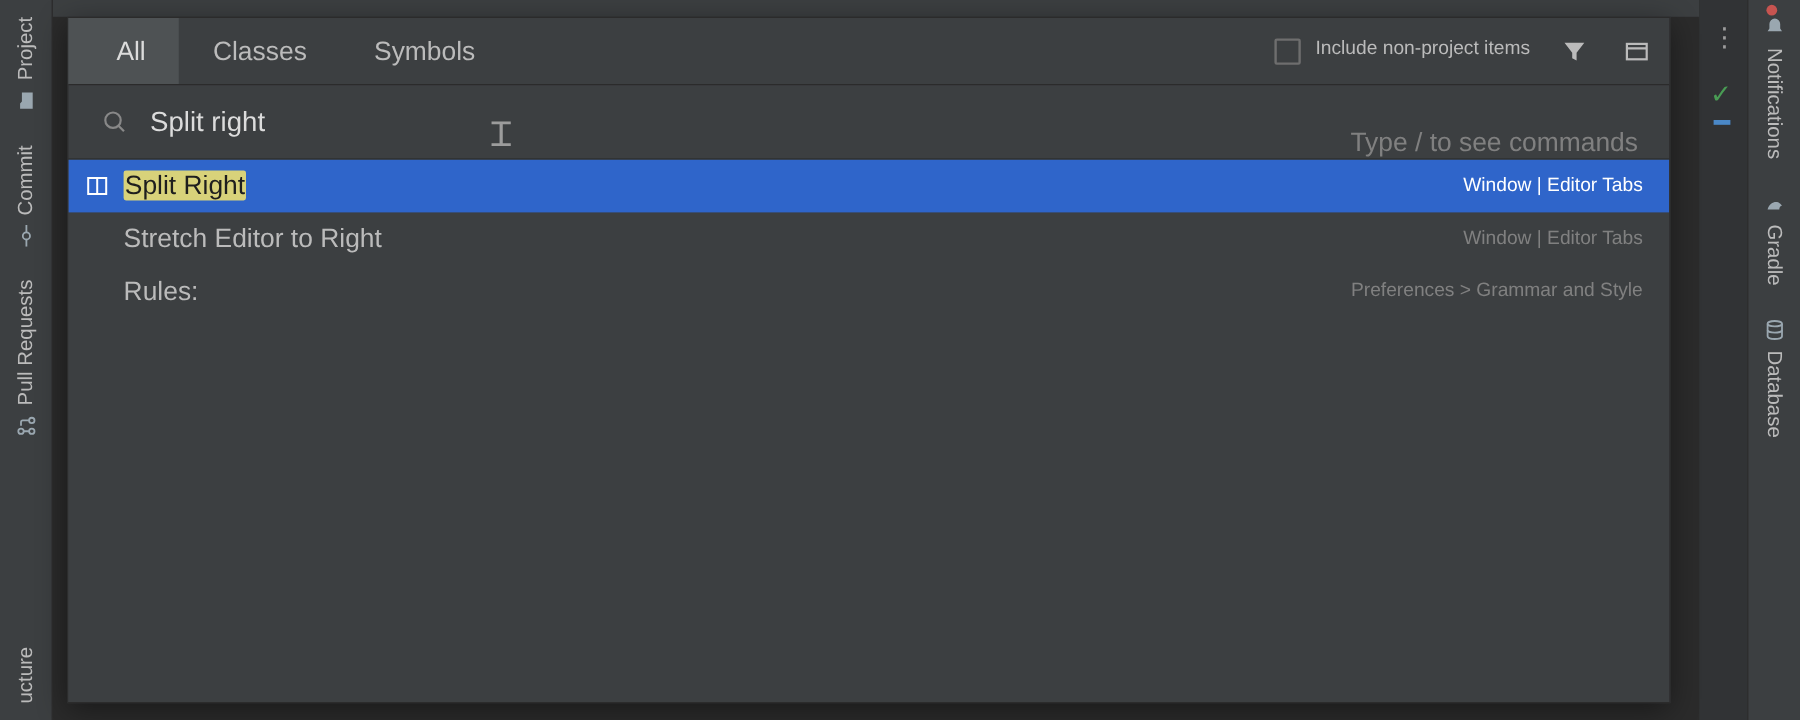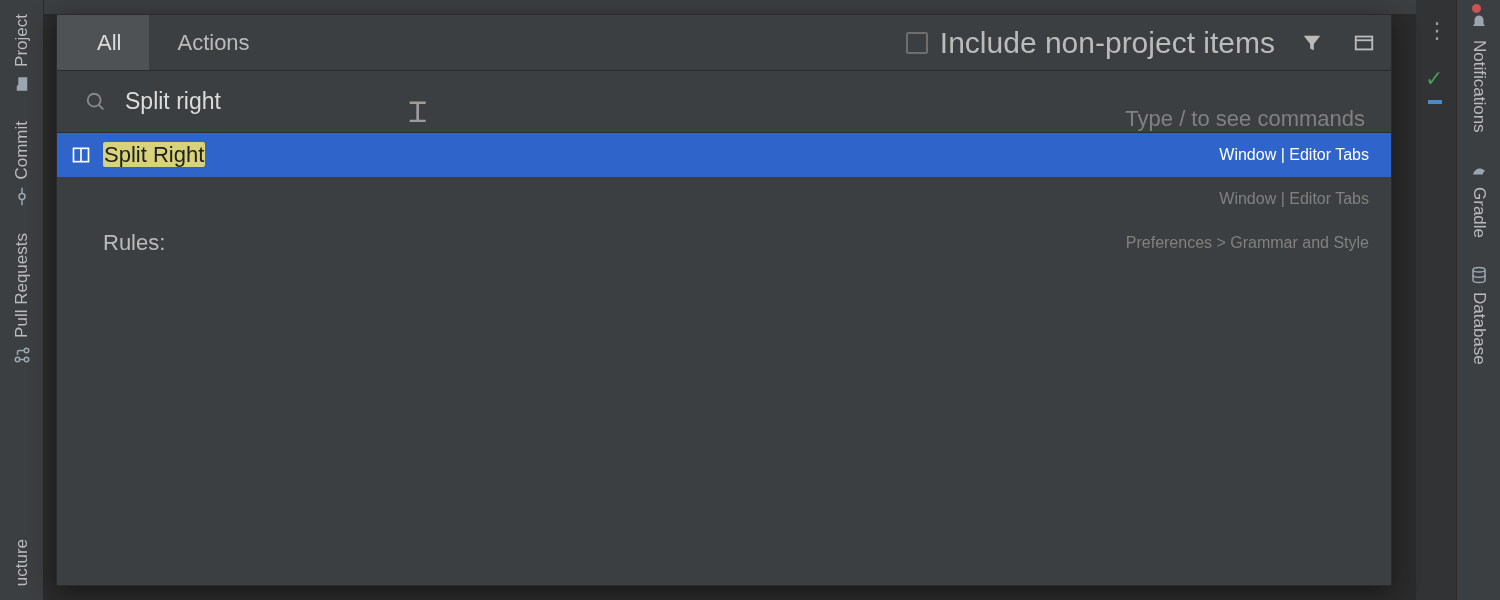--- a/index.html
+++ b/index.html
@@ -77,21 +77,21 @@
     padding:0 12px 0 0;
     gap:0;
   }
   .ptab {
     padding:0 28px; height:100%; display:flex; align-items:center;
     font-size:22px; color:#bbbbbb; cursor:pointer;
   }
   .ptab.active { background:#4e5254; color:#dcdcdc;padding-left:40px; }
   .ptabs-right { margin-left:auto; display:flex; align-items:center; gap:22px; }
   .chk {
-    display:flex; align-items:center; gap:12px; font-size:30px; color:#bbbbbb;
+    display:flex; gap:12px; font-size:16px; color:#bbbbbb;
     cursor:pointer;
   }
   .chk-box {
     width:22px; height:22px; border:2px solid #6e6e6e; border-radius:2px;
     background:#3c3f41;
   }
   .icon-btn { display:flex; align-items:center; justify-content:center; width:30px; height:30px; cursor:pointer; }
 
   .popup-search {
     display:flex; align-items:center; height:62px;
@@ -203,21 +203,24 @@
 <div class="tab-bar"></div>
 <div class="kebab">⋮</div>
 
 <div class="popup">
 
   <div class="popup-tabs">
     <div class="ptab active">
         <span>All</span>
       </div>
     <div class="ptab">
-        <span>Actions</span>
+        <span>Classes</span>
+      </div>
+    <div class="ptab">
+        <span>Symbols</span>
       </div>
 
     <div class="ptabs-right">
       <label class="chk">
         <span class="chk-box"></span>
         <span>Include non-project items</span>
       </label>
       <div class="icon-btn">
         <svg width="22" height="22" viewBox="0 0 24 24" fill="#bbbbbb">
             <path d="M3 4h18l-7 9v7l-4-2v-5z"></path>
@@ -252,20 +255,21 @@
           </svg>
       </span>
       <span class="rlabel">
         <span class="hl">Split Right</span>
       </span>
       <span class="rpath">Window | Editor Tabs</span>
     </div>
 
     <div class="result-row">
       <span class="ricon"></span>
+      <span class="rlabel">Stretch Editor to Right</span>
       <span class="rpath">Window | Editor Tabs</span>
     </div>
 
     <div class="result-row">
       <span class="ricon"></span>
       <span class="rlabel">Rules:</span>
       <span class="rpath">Preferences &gt; Grammar and Style</span>
     </div>
   </div>
 </div>

